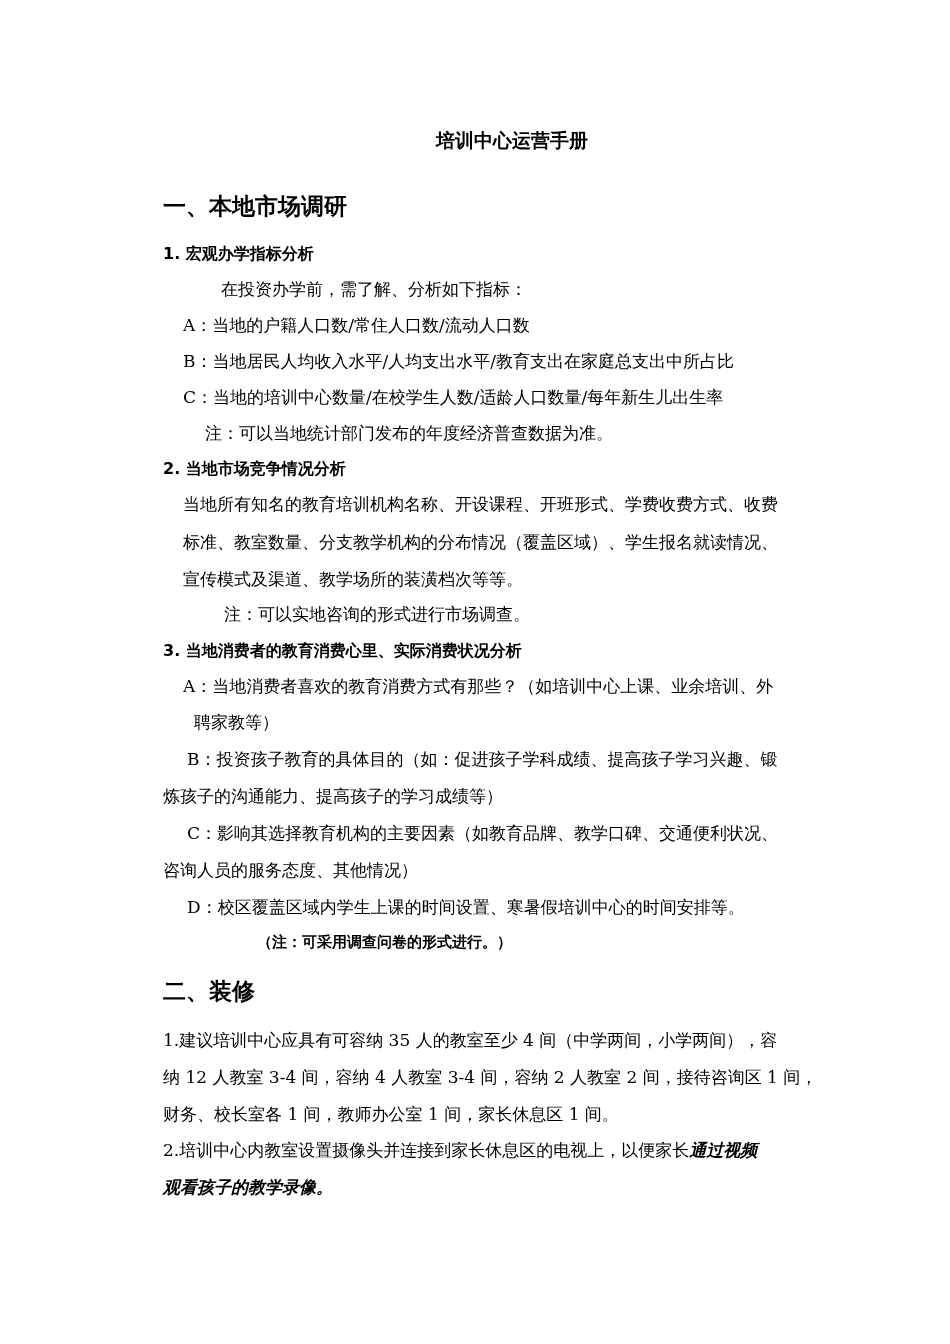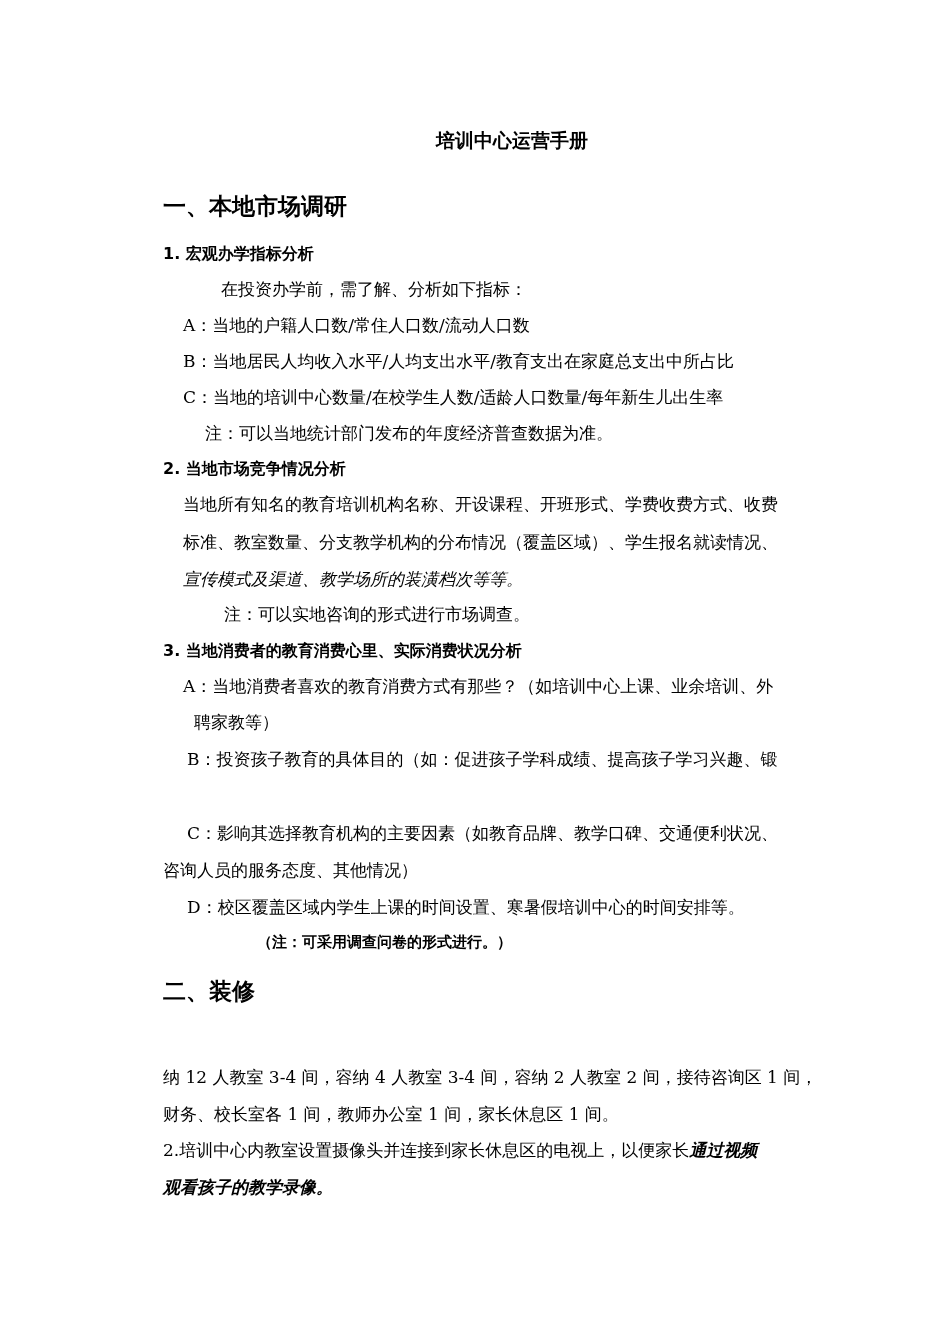--- a/index.html
+++ b/index.html
@@ -73,33 +73,35 @@
   <div class="abs h2" style="left:146px; top:246px;">1.  宏观办学指标分析</div>
   <div class="abs body-text" style="left:188px; top:281px;margin-left:16px;">在投资办学前，需了解、分析如下指标：</div>
   <div class="abs body-text" style="left:166px; top:317px;">A：当地的户籍人口数/常住人口数/流动人口数</div>
   <div class="abs body-text" style="left:166px; top:353px;">B：当地居民人均收入水平/人均支出水平/教育支出在家庭总支出中所占比</div>
   <div class="abs body-text" style="left:166px; top:389px;text-align:center;">C：当地的培训中心数量/在校学生人数/适龄人口数量/每年新生儿出生率</div>
   <div class="abs body-text" style="left:188px; top:425px;">注：可以当地统计部门发布的年度经济普查数据为准。</div>
 
   <div class="abs h2" style="left:146px; top:461px;">2.  当地市场竞争情况分析</div>
   <div class="abs body-text" style="left:166px; top:534px;">标准、教室数量、分支教学机构的分布情况（覆盖区域）、学生报名就读情况、</div>
   <div class="abs body-text" style="left:166px; top:496px;">当地所有知名的教育培训机构名称、开设课程、开班形式、学费收费方式、收费</div>
-  <div class="abs body-text" style="left:166px; top:571px;font-style:italic;">宣传模式及渠道、教学场所的装潢档次等等。</div>
+  <div class="abs body-text" style="left:166px; top:571px;">宣传模式及渠道、教学场所的装潢档次等等。</div>
   <div class="abs body-text" style="left:207px; top:606px;text-align:center;">注：可以实地咨询的形式进行市场调查。</div>
 
   <div class="abs h2" style="left:146px; top:643px;">3.  当地消费者的教育消费心里、实际消费状况分析</div>
   <div class="abs body-text" style="left:166px; top:678px;">A：当地消费者喜欢的教育消费方式有那些？（如培训中心上课、业余培训、外</div>
   <div class="abs body-text" style="left:177px; top:714px;">聘家教等）</div>
   <div class="abs body-text" style="left:170px; top:751px;">B：投资孩子教育的具体目的（如：促进孩子学科成绩、提高孩子学习兴趣、锻</div>
+  <div class="abs body-text" style="left:146px; top:788px;">炼孩子的沟通能力、提高孩子的学习成绩等）</div>
   <div class="abs body-text" style="left:170px; top:825px;">C：影响其选择教育机构的主要因素（如教育品牌、教学口碑、交通便利状况、</div>
   <div class="abs body-text" style="left:146px; top:862px;">咨询人员的服务态度、其他情况）</div>
   <div class="abs body-text" style="left:170px; top:899px;">D：校区覆盖区域内学生上课的时间设置、寒暑假培训中心的时间安排等。</div>
   <div class="abs note-bold" style="left:196px; top:935px;margin-left:44px;">（注：可采用调查问卷的形式进行。）</div>
 
   <div class="abs h1" style="left:146px; top:980px;">二、装修</div>
+  <div class="abs body-text" style="left:146px; top:1032px;">1.建议培训中心应具有可容纳 35 人的教室至少 4 间（中学两间，小学两间），容</div>
   <div class="abs body-text" style="left:146px; top:1069px;">纳 12 人教室 3-4 间，容纳 4 人教室 3-4 间，容纳 2 人教室 2 间，接待咨询区 1 间，</div>
   <div class="abs body-text" style="left:146px; top:1106px;">财务、校长室各 1 间，教师办公室 1 间，家长休息区 1 间。</div>
   <div class="abs body-text" style="left:146px; top:1142px;">
     <span>2.培训中心内教室设置摄像头并连接到家长休息区的电视上，以便家长</span><span class="emph">通过视频</span>
   </div>
   <div class="abs body-text emph" style="left:146px; top:1179px;">观看孩子的教学录像。</div>
 
 </div>
 
 </body></html>

